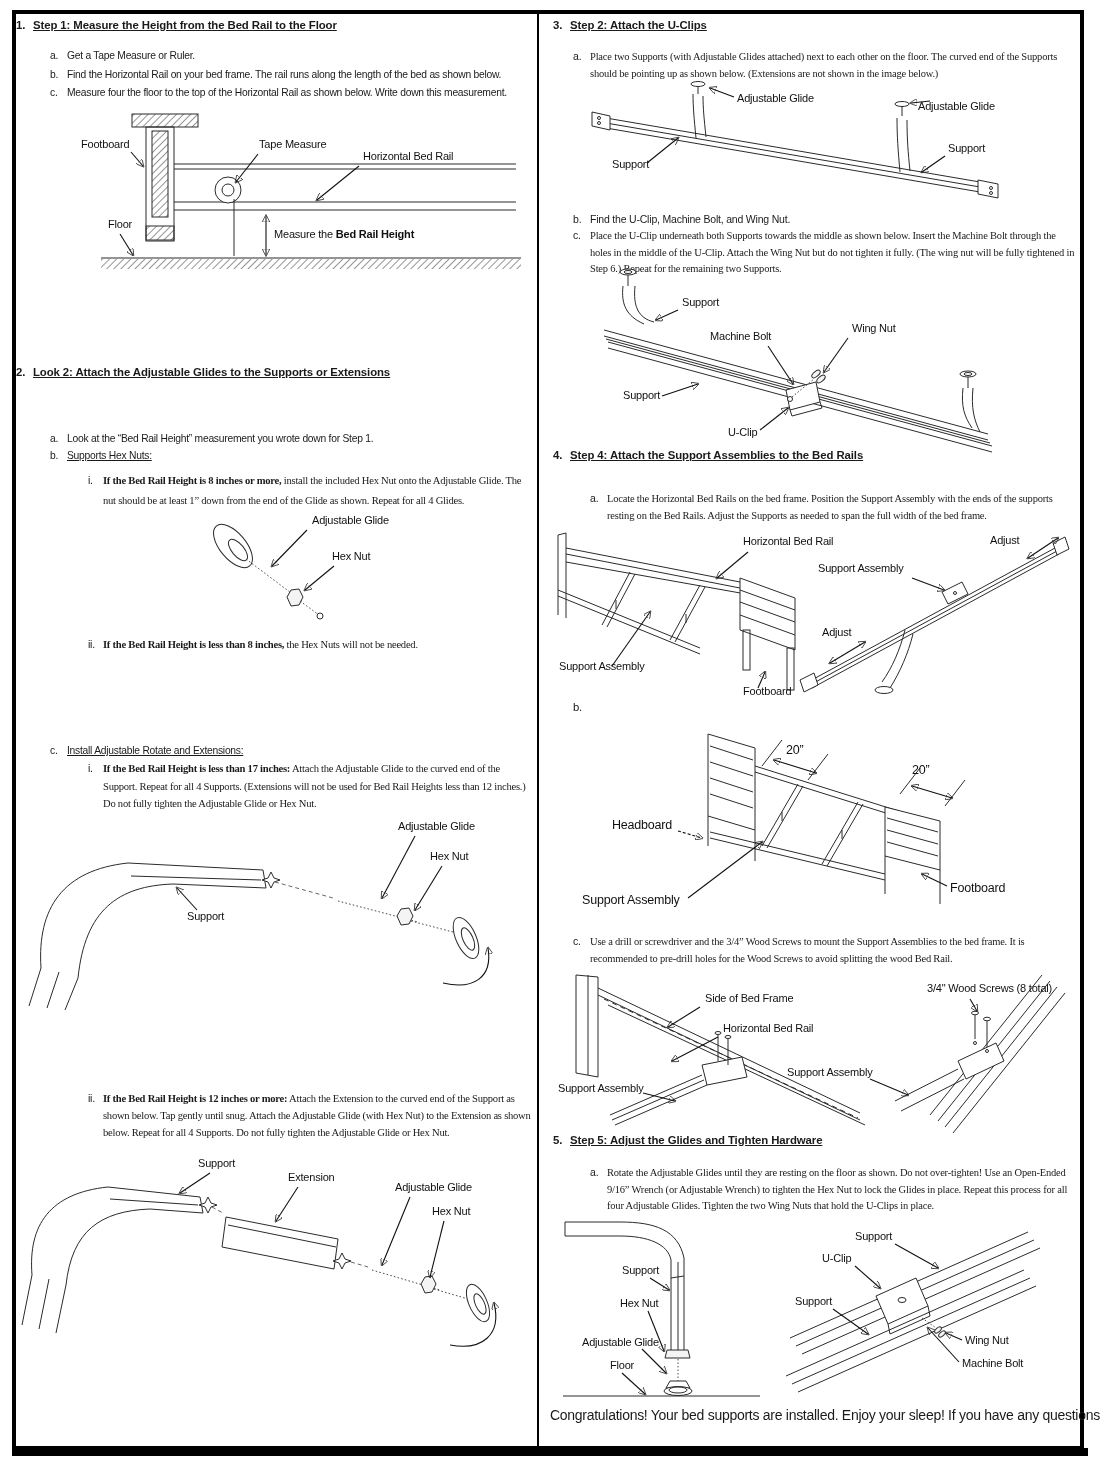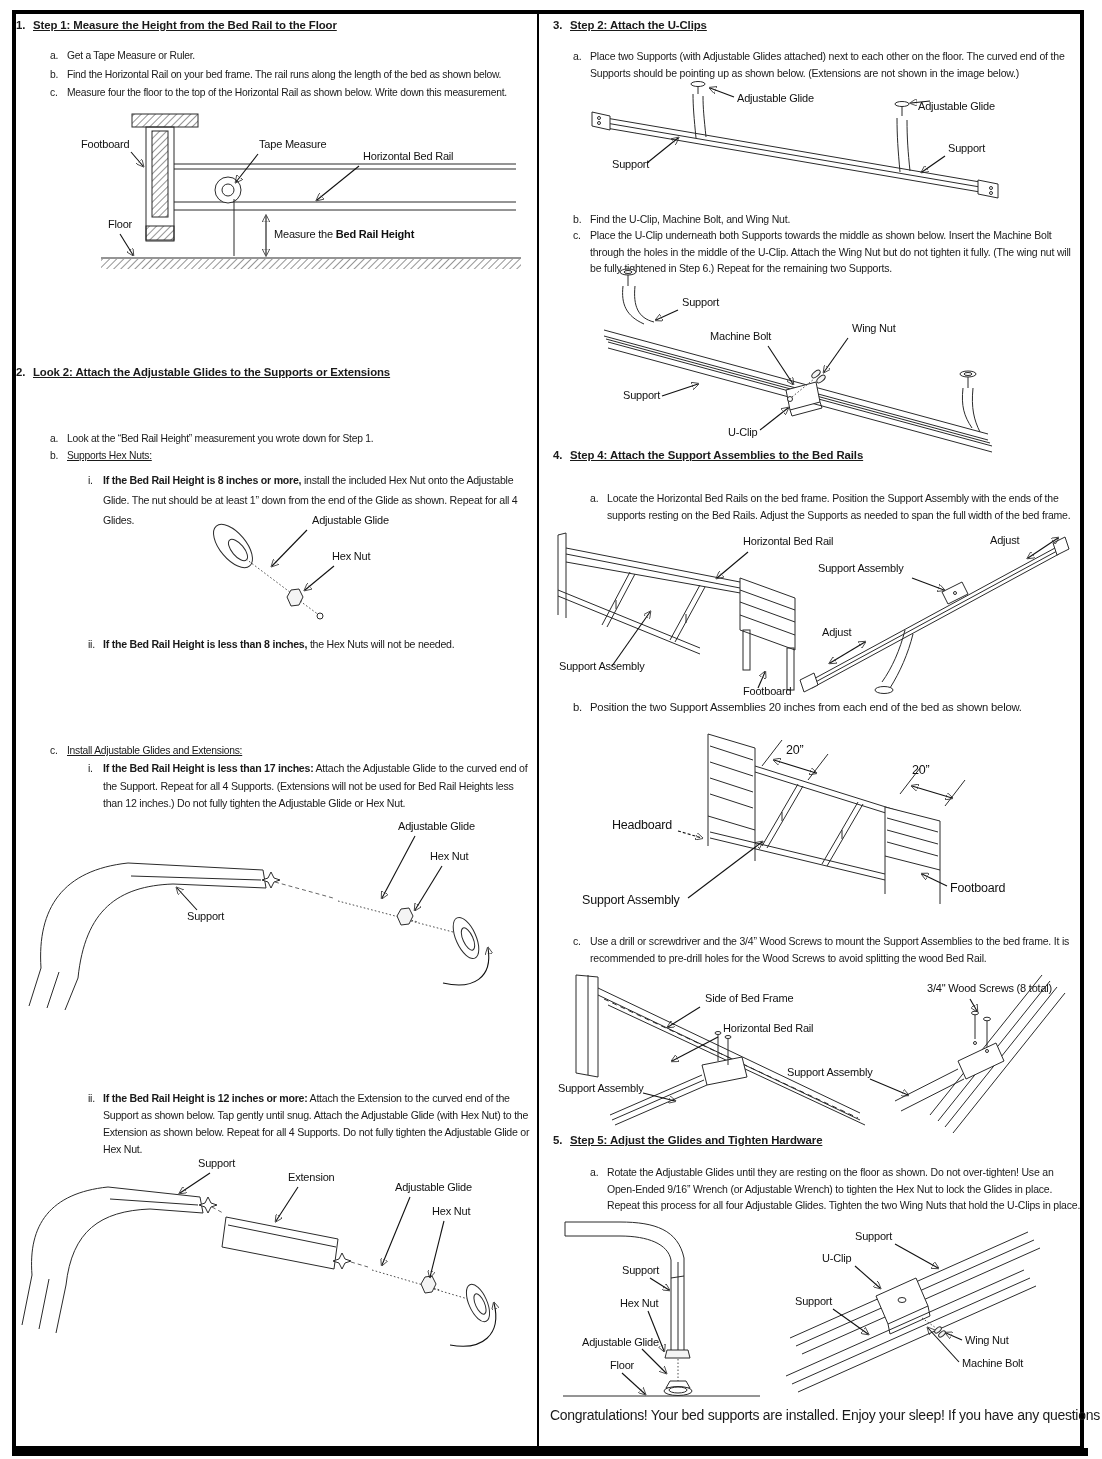--- a/index.html
+++ b/index.html
@@ -8,21 +8,21 @@
   .frame{position:absolute;left:12px;top:10px;width:1072px;height:1440px;border:4px solid #000;box-sizing:border-box;}
   .bbar{position:absolute;left:12px;top:1448px;width:1076px;height:8px;background:#000;}
   .divider{position:absolute;left:537px;top:10px;width:2px;height:1438px;background:#000;}
   .col{position:absolute;top:8px;height:1448px;}
   .col-left{left:16px;width:516px;}
   .col-right{left:550px;width:534px;}
   .blk{position:absolute;}
   .row{display:flex;align-items:baseline;}
   .lab{flex:0 0 17px;}
   .slab{flex:0 0 15px;}
-  .txt{flex:1;min-width:0;}
+  .txt{flex:1;min-width:0;font-family:Liberation Serif, serif;}
   .h{font-weight:bold;font-size:11.4px;letter-spacing:-0.1px;white-space:nowrap;}
   .u{text-decoration:underline;}
   .p{font-size:10.5px;letter-spacing:-0.2px;line-height:16.5px;}
   .lp{font-size:10.6px;letter-spacing:-0.25px;line-height:19.5px;}
   .nw{white-space:nowrap;}
   .tight{font-size:10.3px;letter-spacing:-0.25px;line-height:18.5px;}
   b{font-weight:bold;}
   svg{position:absolute;overflow:visible;}
   svg line,svg path,svg rect,svg ellipse,svg circle,svg polygon,svg polyline{stroke:#2b2b2b;fill:none;stroke-width:1;}
   svg .rod{stroke:#4c4c4c;}
@@ -143,21 +143,21 @@
       <line class="arr" x1="119" y1="58" x2="90" y2="82" marker-end="url(#arw)"></line>
     </svg>
 
     <div class="blk row lp" style="left:72px;top:627px;width:446px">
       <span class="slab">ii.</span>
       <span class="txt nw"><b>If the Bed Rail Height is less than 8 inches,</b><span> the Hex Nuts will not be needed.</span></span>
     </div>
 
     <div class="blk row tight nw" style="left:34px;top:734px;width:482px">
       <span class="lab">c.</span>
-      <span class="u">Install Adjustable Glides and Extensions:</span>
+      <span class="u">Install Adjustable Rotate and Extensions:</span>
     </div>
     <div class="blk row lp" style="left:72px;top:752px;width:446px;line-height:17.5px">
       <span class="slab">i.</span>
       <span class="txt"><b>If the Bed Rail Height is less than 17 inches:</b><span>  Attach the Adjustable Glide to the curved end of the Support.  Repeat for all 4 Supports.  (Extensions will not be used for Bed Rail Heights less than 12 inches.) Do not fully tighten the Adjustable Glide or Hex Nut.</span></span>
     </div>
 
     <svg style="left:9px;top:812px" width="500" height="200" viewBox="0 0 500 200">
       <g>
         <path d="M16,148 C12,88 38,50 103,43 L238,50"></path>
         <path d="M241,68 L148,64 C93,66 60,90 53,158"></path>
@@ -372,21 +372,20 @@
       <text x="272" y="106">Adjust</text>
       <line class="arr" x1="280" y1="133" x2="315" y2="112" marker-start="url(#arw)" marker-end="url(#arw)"></line>
       <text x="9" y="140">Support Assembly</text>
       <line class="arr" x1="62" y1="136" x2="100" y2="82" marker-end="url(#arw)"></line>
       <text x="193" y="165">Footboard</text>
       <line class="arr" x1="208" y1="158" x2="215" y2="142" marker-end="url(#arw)"></line>
     </svg>
 
     <div class="blk row p nw" style="left:23px;top:691px;width:509px;font-size:11.3px">
       <span class="lab">b.</span>
-      <span>Position the two Support Assemblies 20 inches from each end of the bed as shown below.</span>
     </div>
 
     <svg style="left:0;top:718px" width="535" height="215" viewBox="0 0 535 215">
       <g>
         <line x1="158" y1="8" x2="158" y2="120"></line>
           <line x1="205" y1="22" x2="205" y2="135"></line>
           <line x1="158" y1="8" x2="205" y2="22"></line>
         <line x1="160" y1="20" x2="203" y2="34"></line>
           <line x1="160" y1="36" x2="203" y2="50"></line>
           <line x1="160" y1="52" x2="203" y2="66"></line>

